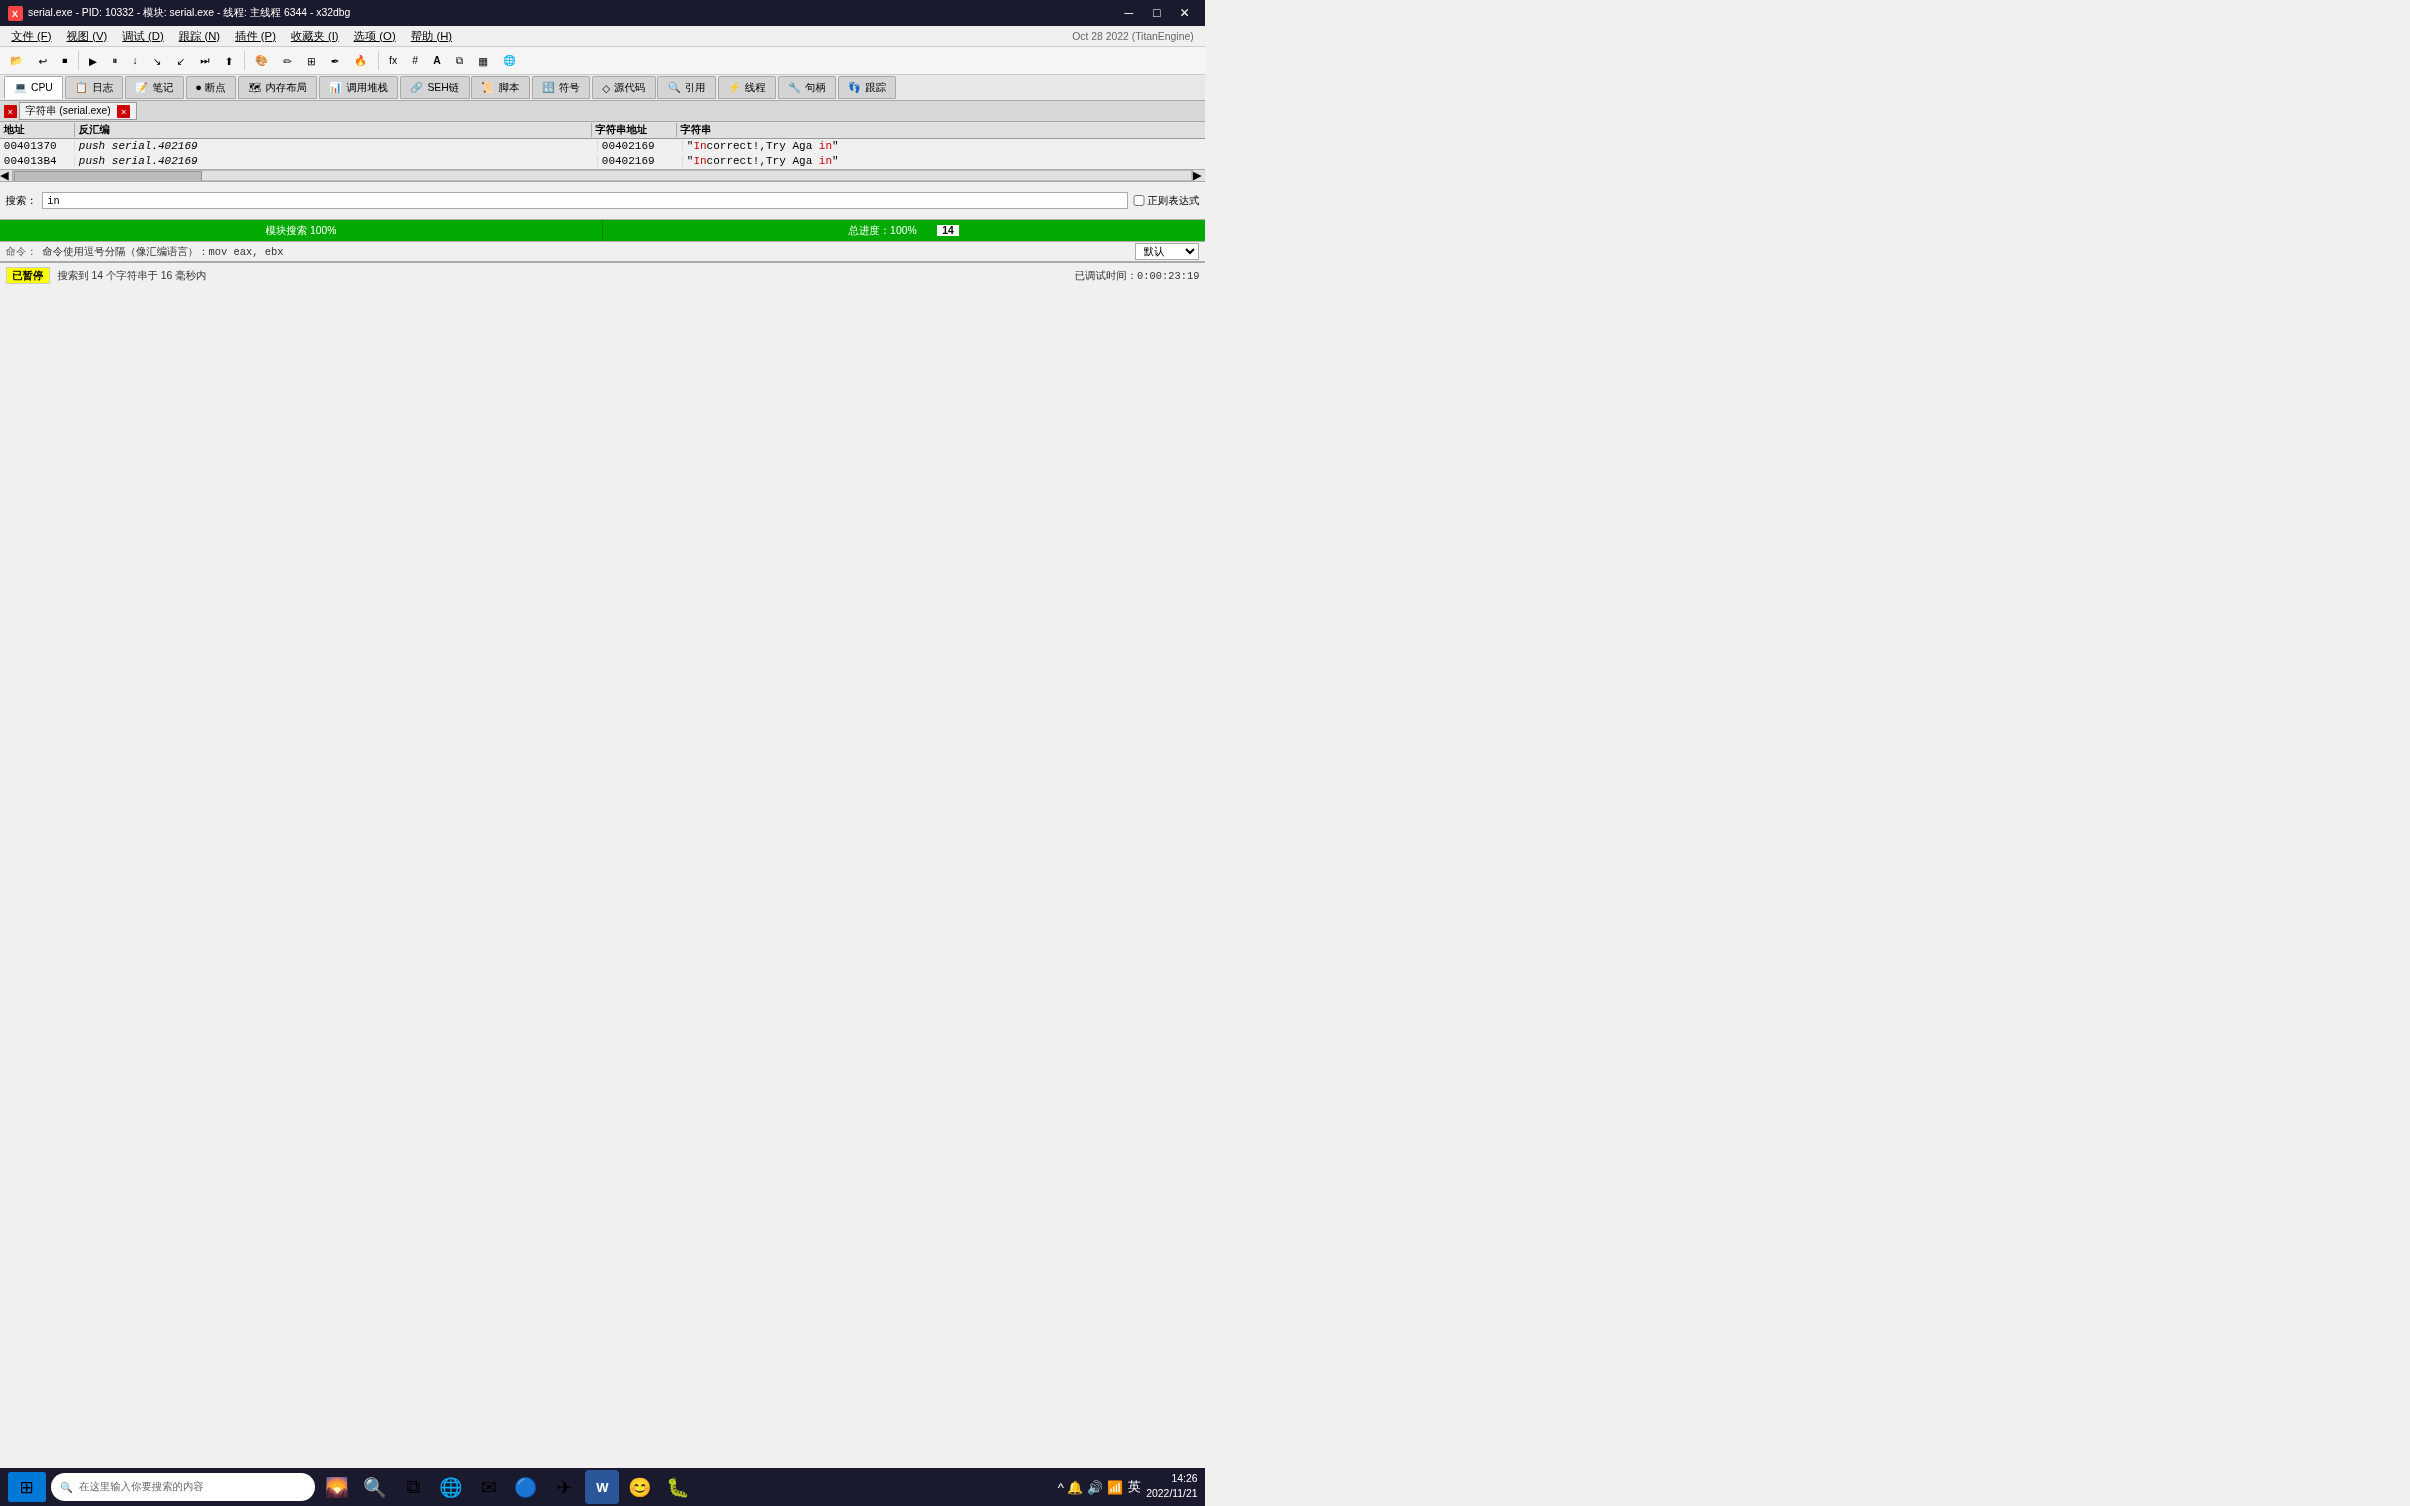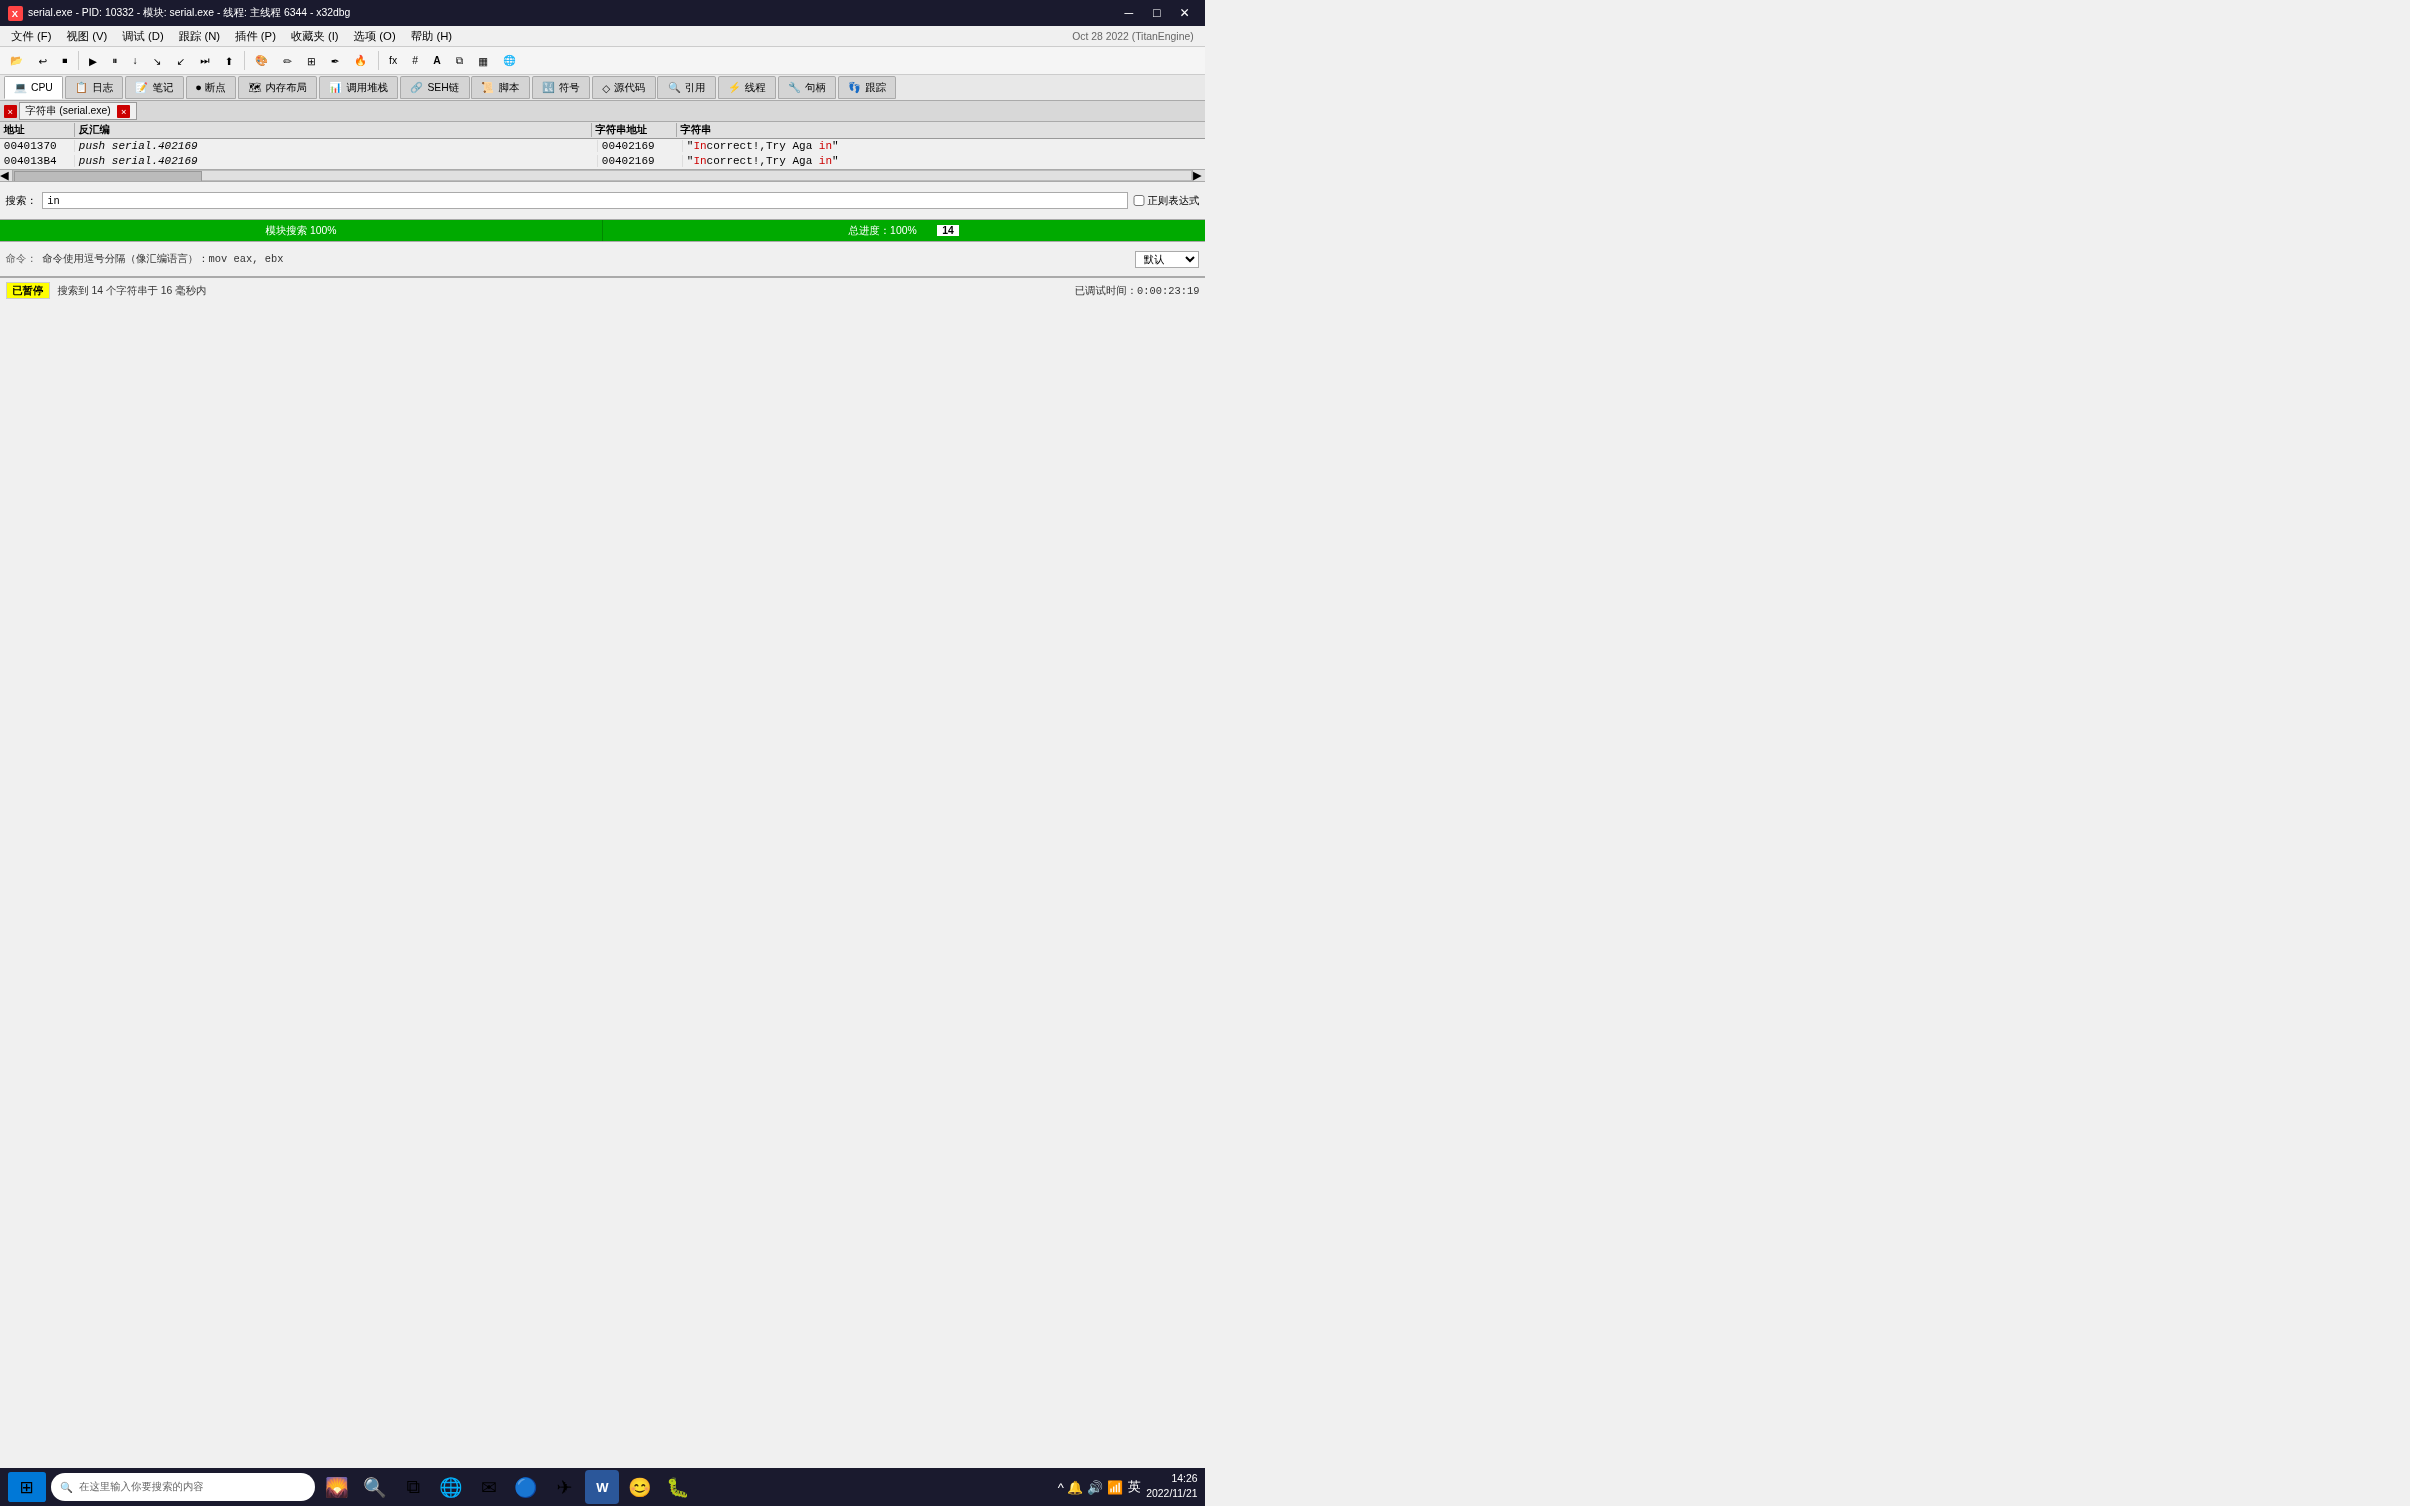--- a/index.html
+++ b/index.html
@@ -51,20 +51,21 @@
       display: flex;
       align-items: center;
       padding: 0 3.8px;
       border-bottom: 0.9px solid #ccc;
       font-size: 11.3px;
     }
     .menu-item {
       padding: 1.9px 7.5px;
       cursor: pointer;
       white-space: nowrap;
+      text-decoration: underline;
     }
     .menu-date {
       margin-left: auto;
       font-size: 10.4px;
       color: #666;
       padding-right: 7.5px;
     }
 
     
     .toolbar {
@@ -246,21 +247,21 @@
     .progress-right {
       flex: 1;
       background: #00aa00;
       display: flex; align-items: center; justify-content: center;
       color: #fff;
       font-size: 10.4px;
     }
 
     
     .command-bar {
-      height: 36px;
+      height: 21px;
       background: #f0f0f0;
       border-top: 0.9px solid #aaa;
       border-bottom: 0.9px solid #aaa;
       display: flex;
       align-items: center;
       padding: 0 5.6px;
       gap: 5.6px;
       font-size: 10.4px;
     }
     .cmd-label { white-space: nowrap; color: #666; }

